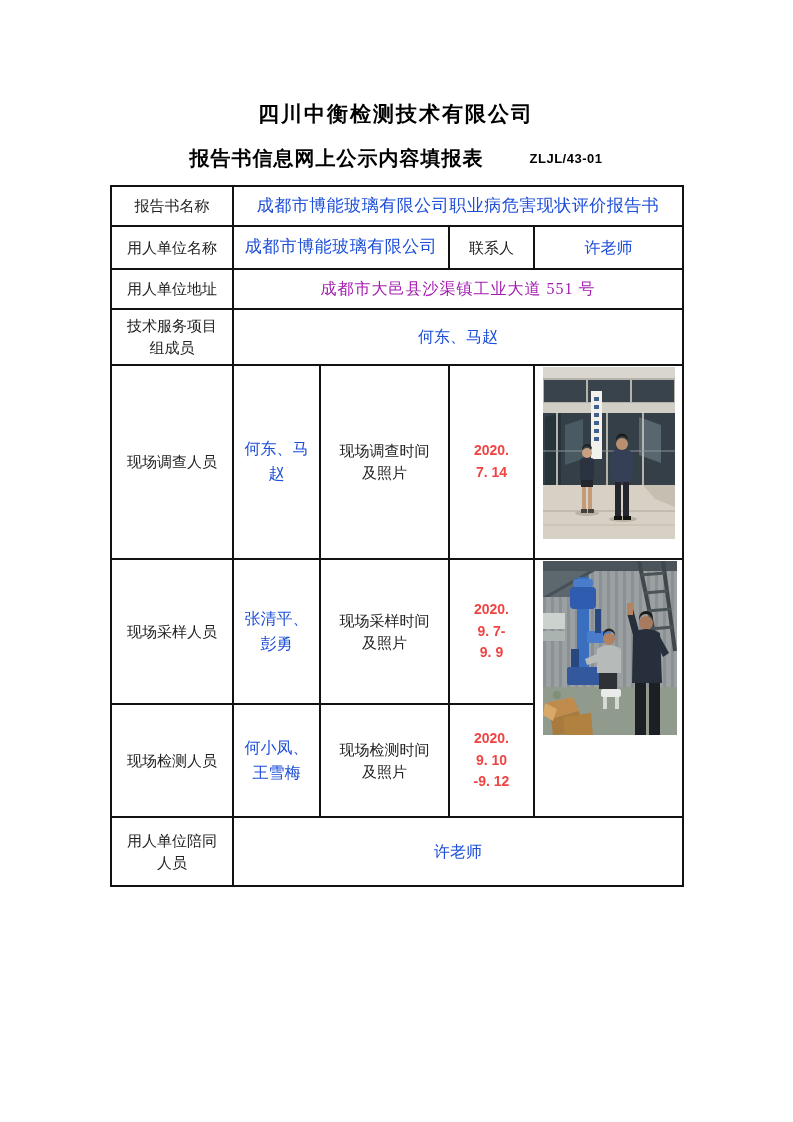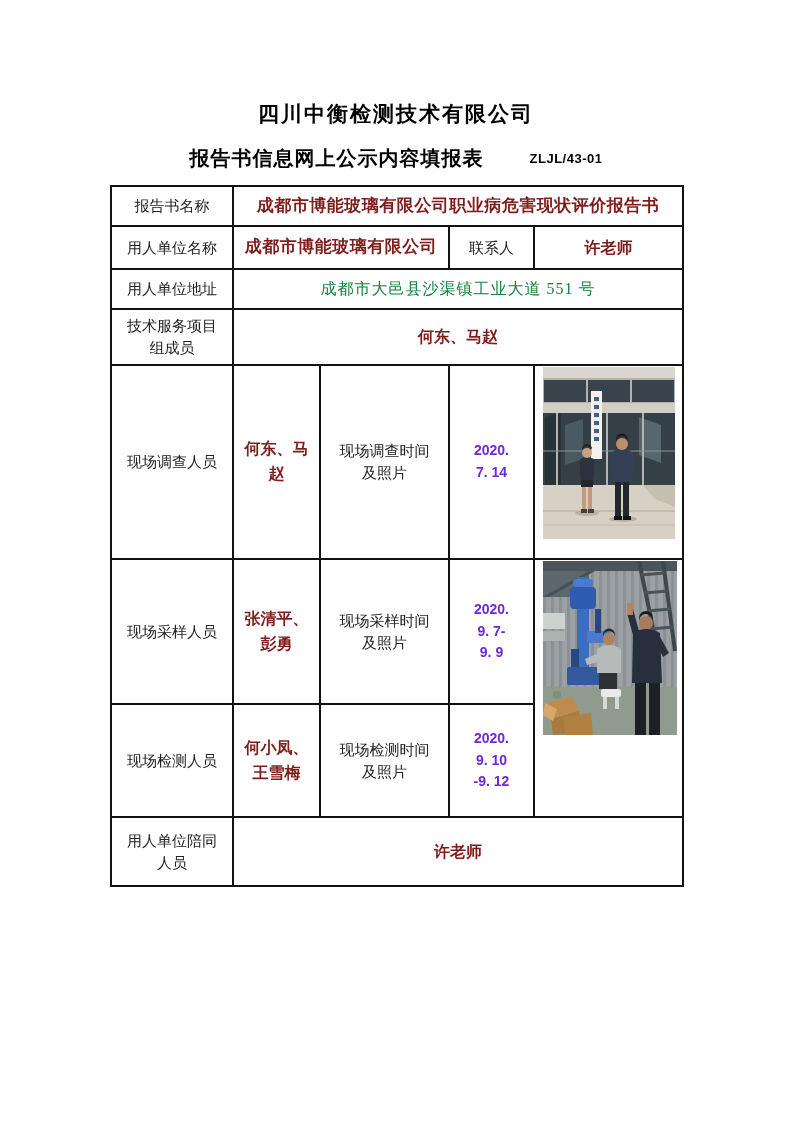--- a/index.html
+++ b/index.html
@@ -22,25 +22,25 @@
 
   table.form-table {
     position:absolute; left:110px; top:185px;
     border-collapse:collapse; table-layout:fixed; width:572px;border-radius:23px;
   }
   .form-table td {
     border:2px solid #121212; text-align:center; vertical-align:middle;
     padding:2px 6px; line-height:1.45; overflow:hidden;
   }
   td.label   { font-size:15px; color:#222; padding:2px 10px; }
-  td.value   { font-size:16px; font-weight:bold; color:#7f1d1d; }
+  td.value   { font-size:16px; font-weight:normal; color:#1d4ed8; }
   td.value.big { font-size:17px; letter-spacing:0.5px; }
-  td.address { font-weight:normal; font-family:"Liberation Serif", serif; font-size:16px; color:#15803d; letter-spacing:1px; }
+  td.address { font-weight:normal; font-family:"Liberation Serif", serif; font-size:16px; color:#a21caf; letter-spacing:1px; }
   td.desc    { font-size:15px; color:#222; padding:2px 15px; }
-  td.date    { font-size:14px; font-weight:bold; color:#6d28d9; white-space:pre-line; padding:2px 18px; line-height:1.55; }
+  td.date    { font-size:14px; font-weight:bold; color:#ef4444; white-space:pre-line; padding:2px 18px; line-height:1.55; }
   td.names   { line-height:1.55; }
   td.photo-cell { vertical-align:top; text-align:left; padding:1px 0 0 8px; }
   td.photo-cell svg { display:block; }
 </style>
 </head>
 <body>
 
 <div class="page">
 
   <div class="title1">四川中衡检测技术有限公司</div>

